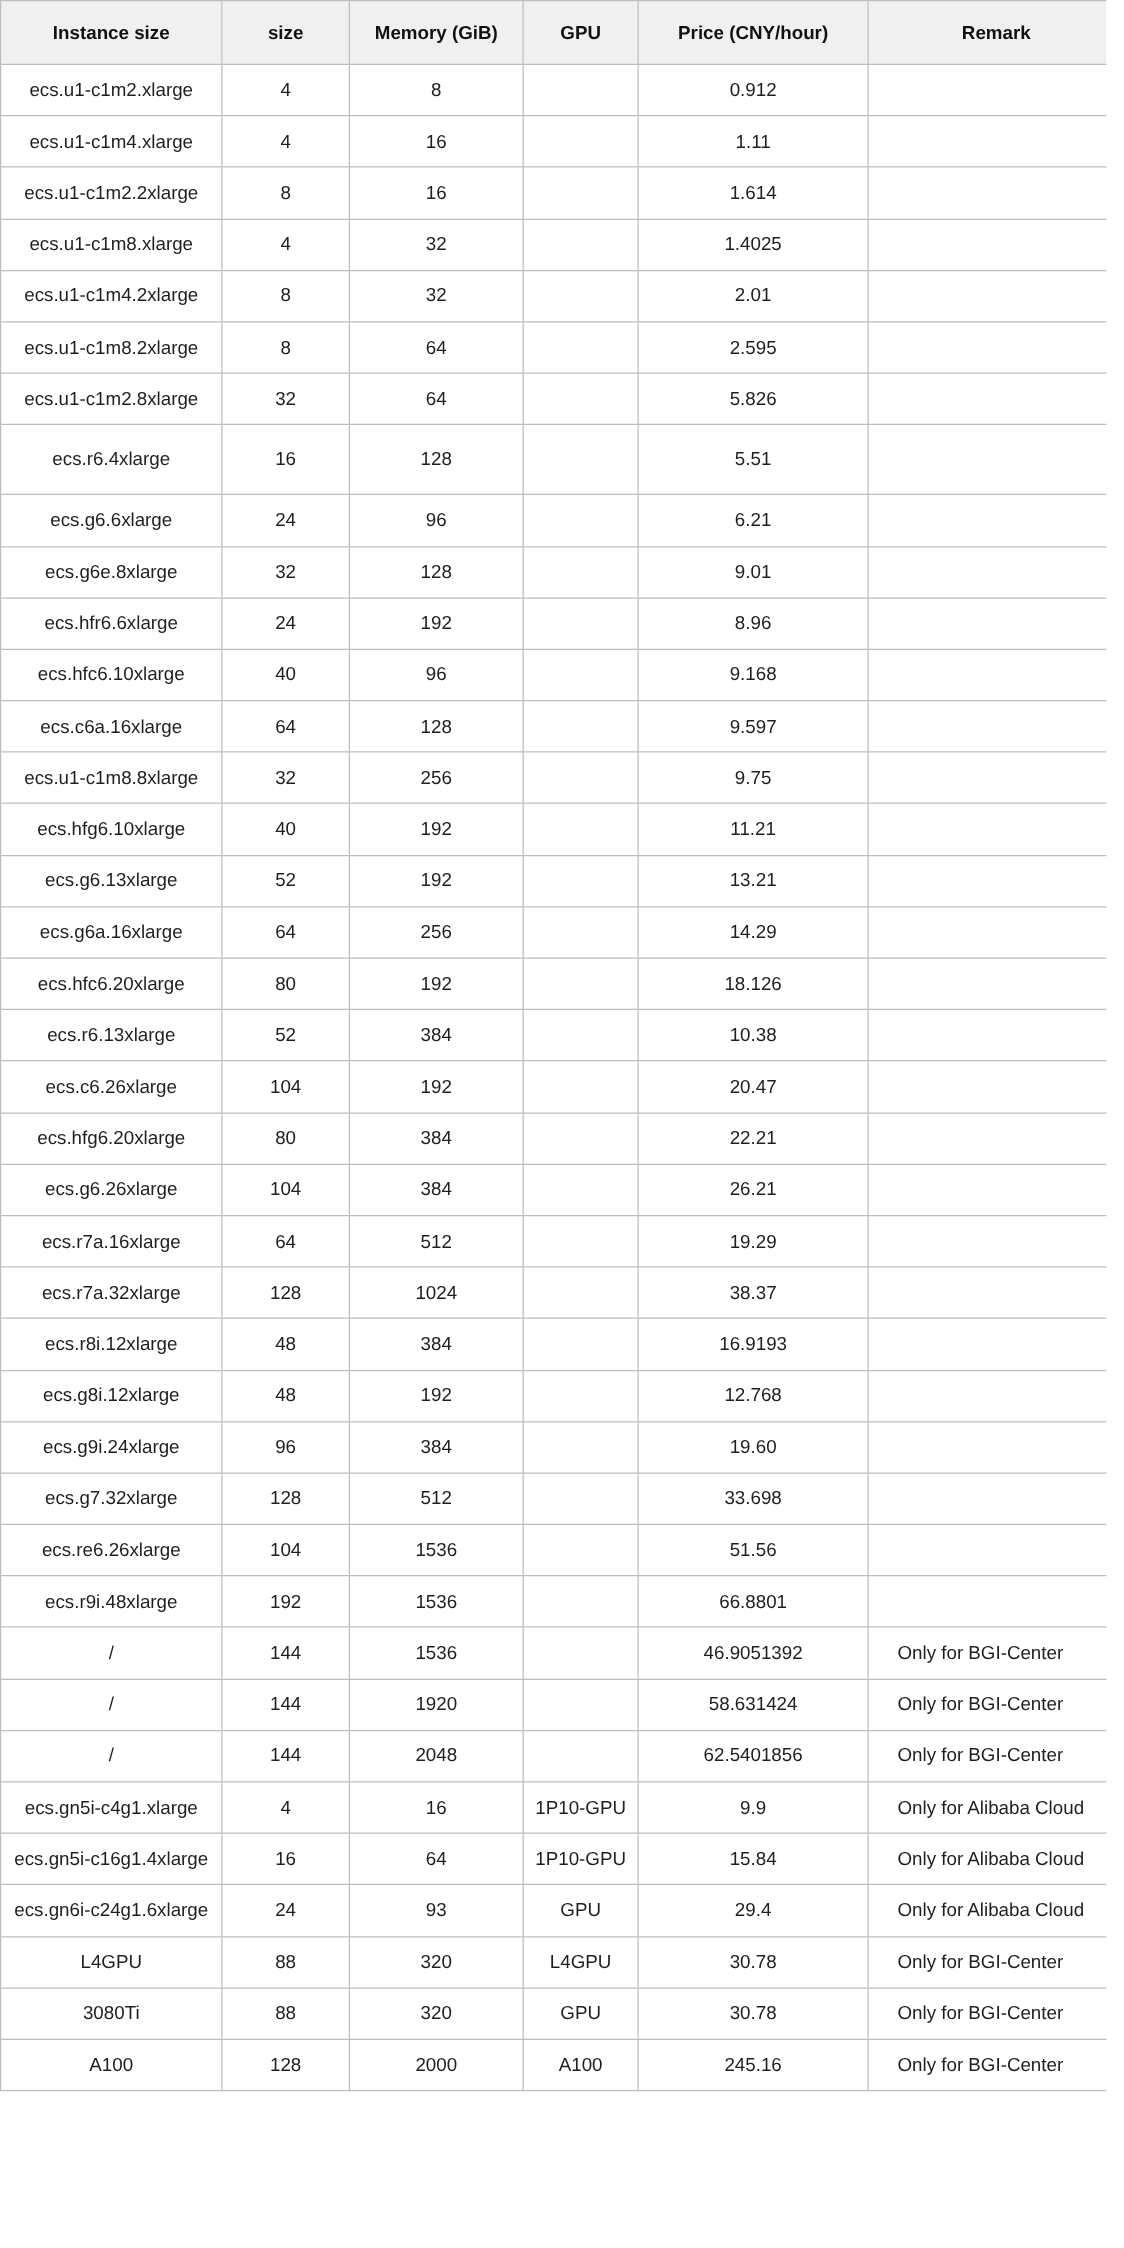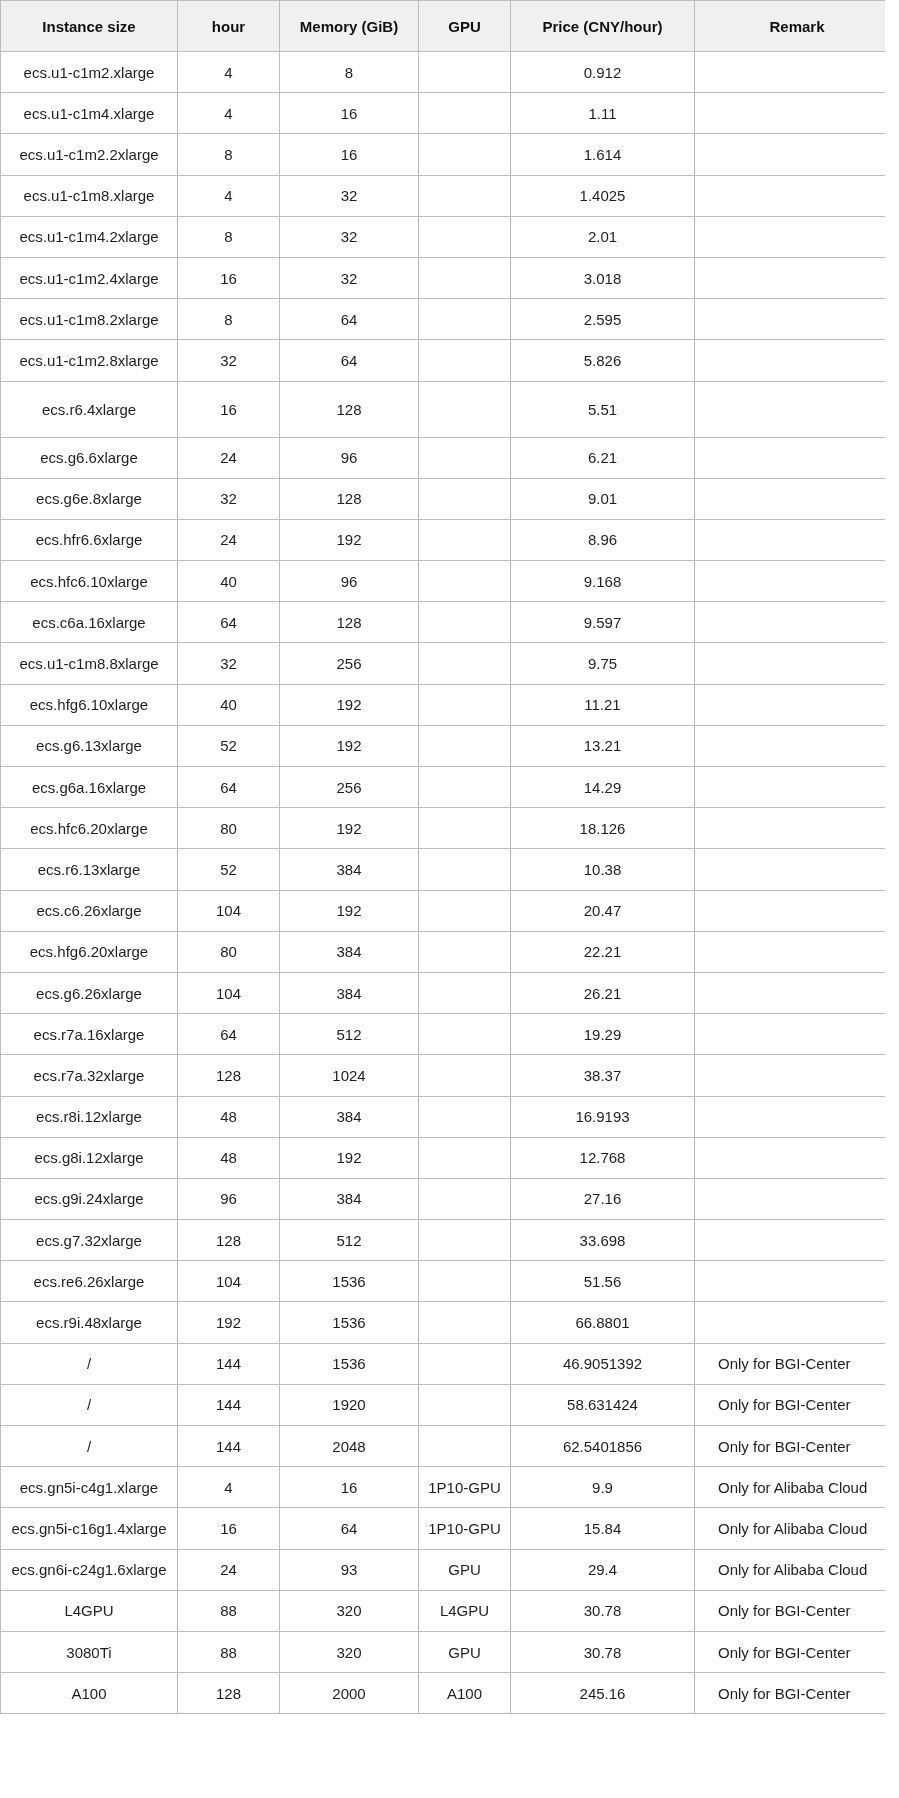--- a/index.html
+++ b/index.html
@@ -56,21 +56,21 @@
       <col style="width:177px">
       <col style="width:102px">
       <col style="width:139px">
       <col style="width:92px">
       <col style="width:184px">
       <col style="width:205px">
     </colgroup>
     <thead>
       <tr>
         <th>Instance size</th>
-        <th>hour</th>
+        <th>size</th>
         <th>Memory (GiB)</th>
         <th>GPU</th>
         <th>Price (CNY/hour)</th>
         <th>Remark</th>
       </tr>
     </thead>
     <tbody>
         <tr>
           <td>ecs.u1-c1m2.xlarge</td>
           <td>4</td>
@@ -105,28 +105,20 @@
         </tr>
         <tr>
           <td>ecs.u1-c1m4.2xlarge</td>
           <td>8</td>
           <td>32</td>
           <td></td>
           <td>2.01</td>
           <td class="remark"></td>
         </tr>
         <tr>
-          <td>ecs.u1-c1m2.4xlarge</td>
-          <td>16</td>
-          <td>32</td>
-          <td></td>
-          <td>3.018</td>
-          <td class="remark"></td>
-        </tr>
-        <tr>
           <td>ecs.u1-c1m8.2xlarge</td>
           <td>8</td>
           <td>64</td>
           <td></td>
           <td>2.595</td>
           <td class="remark"></td>
         </tr>
         <tr>
           <td>ecs.u1-c1m2.8xlarge</td>
           <td>32</td>
@@ -285,21 +277,21 @@
           <td>192</td>
           <td></td>
           <td>12.768</td>
           <td class="remark"></td>
         </tr>
         <tr>
           <td>ecs.g9i.24xlarge</td>
           <td>96</td>
           <td>384</td>
           <td></td>
-          <td>27.16</td>
+          <td>19.60</td>
           <td class="remark"></td>
         </tr>
         <tr>
           <td>ecs.g7.32xlarge</td>
           <td>128</td>
           <td>512</td>
           <td></td>
           <td>33.698</td>
           <td class="remark"></td>
         </tr>

